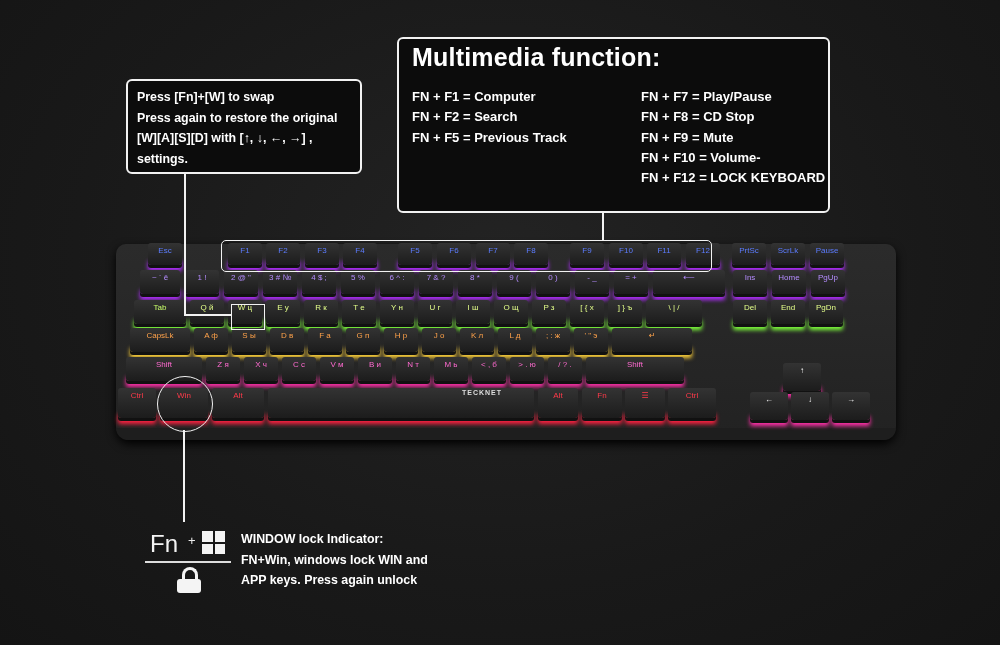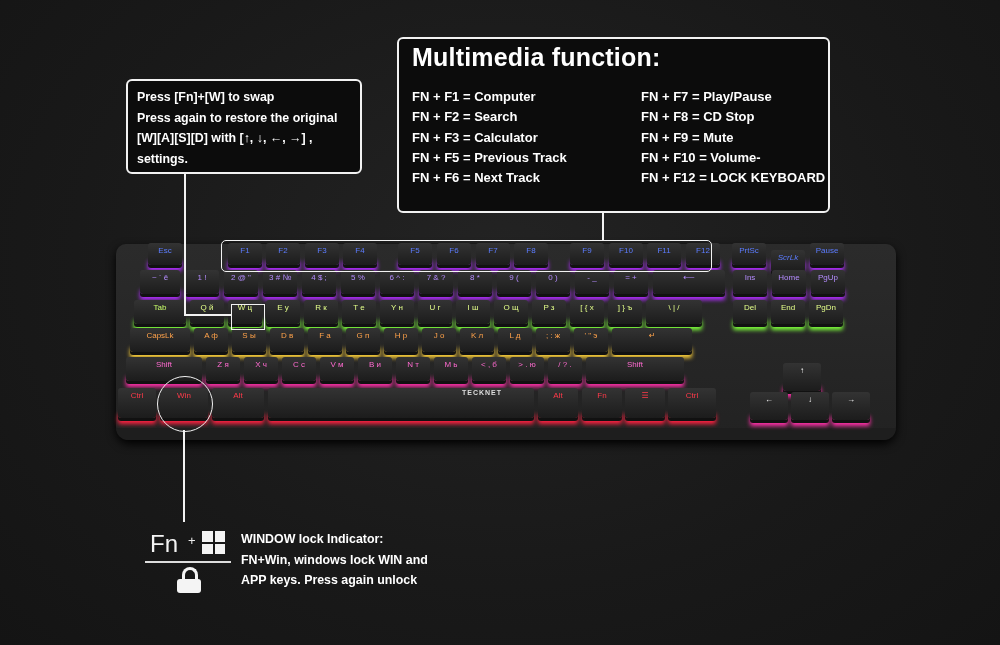--- a/index.html
+++ b/index.html
@@ -66,21 +66,21 @@
     <div class="key" style="left: 570px; top: 243px; width: 34px; height: 22px; color: rgb(92, 124, 255);">F9</div>
     <div class="glow" style="left: 609px; top: 261px; width: 34px; background: rgb(176, 44, 255);"></div>
     <div class="key" style="left: 609px; top: 243px; width: 34px; height: 22px; color: rgb(92, 124, 255);">F10</div>
     <div class="glow" style="left: 647px; top: 261px; width: 34px; background: rgb(176, 44, 255);"></div>
     <div class="key" style="left: 647px; top: 243px; width: 34px; height: 22px; color: rgb(92, 124, 255);">F11</div>
     <div class="glow" style="left: 686px; top: 261px; width: 34px; background: rgb(176, 44, 255);"></div>
     <div class="key" style="left: 686px; top: 243px; width: 34px; height: 22px; color: rgb(92, 124, 255);">F12</div>
     <div class="glow" style="left: 732px; top: 261px; width: 34px; background: rgb(176, 44, 255);"></div>
     <div class="key" style="left: 732px; top: 243px; width: 34px; height: 22px; color: rgb(92, 124, 255);">PrtSc</div>
     <div class="glow" style="left: 771px; top: 261px; width: 34px; background: rgb(176, 44, 255);"></div>
-    <div class="key" style="left: 771px; top: 250px; width: 34px; height: 22px; color: rgb(92, 124, 255); font-style: italic;">ScrLk</div>
+    <div class="key" style="left: 771px; top: 243px; width: 34px; height: 22px; color: rgb(92, 124, 255);">ScrLk</div>
     <div class="glow" style="left: 810px; top: 261px; width: 34px; background: rgb(176, 44, 255);"></div>
     <div class="key" style="left: 810px; top: 243px; width: 34px; height: 22px; color: rgb(92, 124, 255);">Pause</div>
     <div class="glow" style="left: 140px; top: 290px; width: 40px; background: rgb(176, 44, 255);"></div>
     <div class="key" style="left: 140px; top: 270px; width: 40px; height: 24px; color: rgb(181, 140, 255);">~ ` ё</div>
     <div class="glow" style="left: 185px; top: 290px; width: 34px; background: rgb(176, 44, 255);"></div>
     <div class="key" style="left: 185px; top: 270px; width: 34px; height: 24px; color: rgb(181, 140, 255);">1 !</div>
     <div class="glow" style="left: 224px; top: 290px; width: 34px; background: rgb(176, 44, 255);"></div>
     <div class="key" style="left: 224px; top: 270px; width: 34px; height: 24px; color: rgb(181, 140, 255);">2 @ "</div>
     <div class="glow" style="left: 263px; top: 290px; width: 34px; background: rgb(176, 44, 255);"></div>
     <div class="key" style="left: 263px; top: 270px; width: 34px; height: 24px; color: rgb(181, 140, 255);">3 # №</div>
@@ -228,23 +228,21 @@
 <div class="line" style="left:602px;top:209px;width:2px;height:31px;"></div>
 <div class="line" style="left:184px;top:170px;width:2px;height:145px;"></div>
 <div class="line" style="left:184px;top:314px;width:47px;height:2px;"></div>
 <div class="line" style="left:183px;top:430px;width:2px;height:92px;"></div>
 
 <div class="callout" id="mm">
   <h1>Multimedia function:</h1>
   <div class="col col1">
     <div>FN + F1 = Computer</div>
     <div>FN + F2 = Search</div>
-    <div>FN + F3 = Calculator</div>
     <div>FN + F5 = Previous Track</div>
-    <div>FN + F6 = Next Track</div>
   </div>
   <div class="col col2">
     <div>FN + F7 = Play/Pause</div>
     <div>FN + F8 = CD Stop</div>
     <div>FN + F9 = Mute</div>
     <div>FN + F10 = Volume-</div>
     <div>FN + F12 = LOCK KEYBOARD</div>
   </div>
 </div>
 

